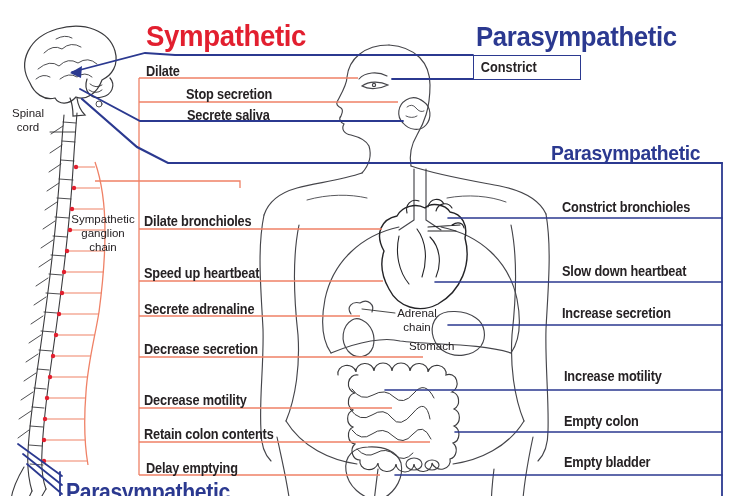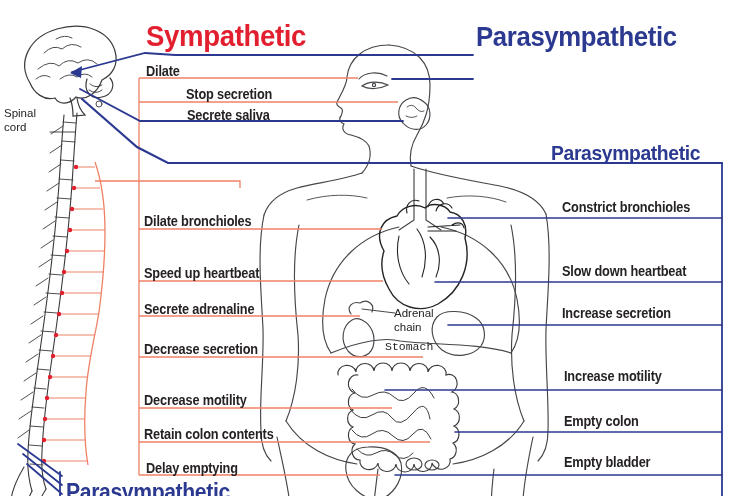--- a/index.html
+++ b/index.html
@@ -2,21 +2,21 @@
 <html><head>
 <meta charset="utf-8">
 <style>
   html,body{margin:0;padding:0;background:#ffffff;}
   #stage{position:relative;width:730px;height:496px;background:#fff;overflow:hidden;
          font-family:"Liberation Sans",sans-serif;margin-top:17px;}
   #art{position:absolute;left:0;top:0;}
   .lbl{position:absolute;font-weight:700;font-size:15px;color:#262224;
        white-space:nowrap;letter-spacing:-0.2px;transform:scaleX(.85);transform-origin:0 0;}
   .sm{position:absolute;font-weight:400;font-size:11.5px;color:#262224;line-height:1.2;}
-  .sm-c{}
+  .sm-c{text-align:center;}
   .title{position:absolute;font-weight:700;white-space:nowrap;letter-spacing:-0.4px;
          transform:scaleX(.92);transform-origin:0 0;}
   .t-red{color:#e21f2f;}
   .t-blue{color:#2b3990;}
   #constrict-box{position:absolute;left:473px;top:38px;width:108px;height:25px;
         box-sizing:border-box;border:1.5px solid #2b3990;background:#fff;}
   #constrict-box span{display:block;padding-left:8px;font-weight:700;font-size:15px;
         color:#262224;line-height:22px;transform:scaleX(.85);transform-origin:0 0;}
 </style>
 </head>
@@ -161,25 +161,29 @@
   <div class="lbl" style="left:186px;top:68px;">Stop secretion</div>
   <div class="lbl" style="left:187px;top:89px;">Secrete saliva</div>
   <div class="lbl" style="left:144px;top:195px;">Dilate bronchioles</div>
   <div class="lbl" style="left:144px;top:247px;">Speed up heartbeat</div>
   <div class="lbl" style="left:144px;top:283px;">Secrete adrenaline</div>
   <div class="lbl" style="left:144px;top:323px;">Decrease secretion</div>
   <div class="lbl" style="left:144px;top:374px;">Decrease motility</div>
   <div class="lbl" style="left:144px;top:408px;">Retain colon contents</div>
   <div class="lbl" style="left:146px;top:442px;">Delay emptying</div>
 
+  <div id="constrict-box">
+    <span>Constrict</span>
+  </div>
   <div class="lbl" style="left:562px;top:181px;">Constrict bronchioles</div>
   <div class="lbl" style="left:562px;top:245px;">Slow down heartbeat</div>
   <div class="lbl" style="left:562px;top:287px;">Increase secretion</div>
   <div class="lbl" style="left:564px;top:350px;">Increase motility</div>
   <div class="lbl" style="left:564px;top:395px;">Empty colon</div>
   <div class="lbl" style="left:564px;top:436px;">Empty bladder</div>
 
   <div class="sm sm-c" style="left:4px;top:90px;width:48px;">Spinal cord</div>
+  <div class="sm sm-c" style="left:68px;top:196px;width:70px;">Sympathetic ganglion chain</div>
   <div class="sm sm-c" style="left:394px;top:290px;width:46px;">Adrenal chain</div>
-  <div class="sm" style="left:385px;top:323px;font-family:Liberation Mono, monospace;">Stomach</div>
+  <div class="sm" style="left:409px;top:323px;">Stomach</div>
   <div class="sm" style="left:407px;top:482px;">Bladder</div>
 
 </div>
 
 </body></html>

